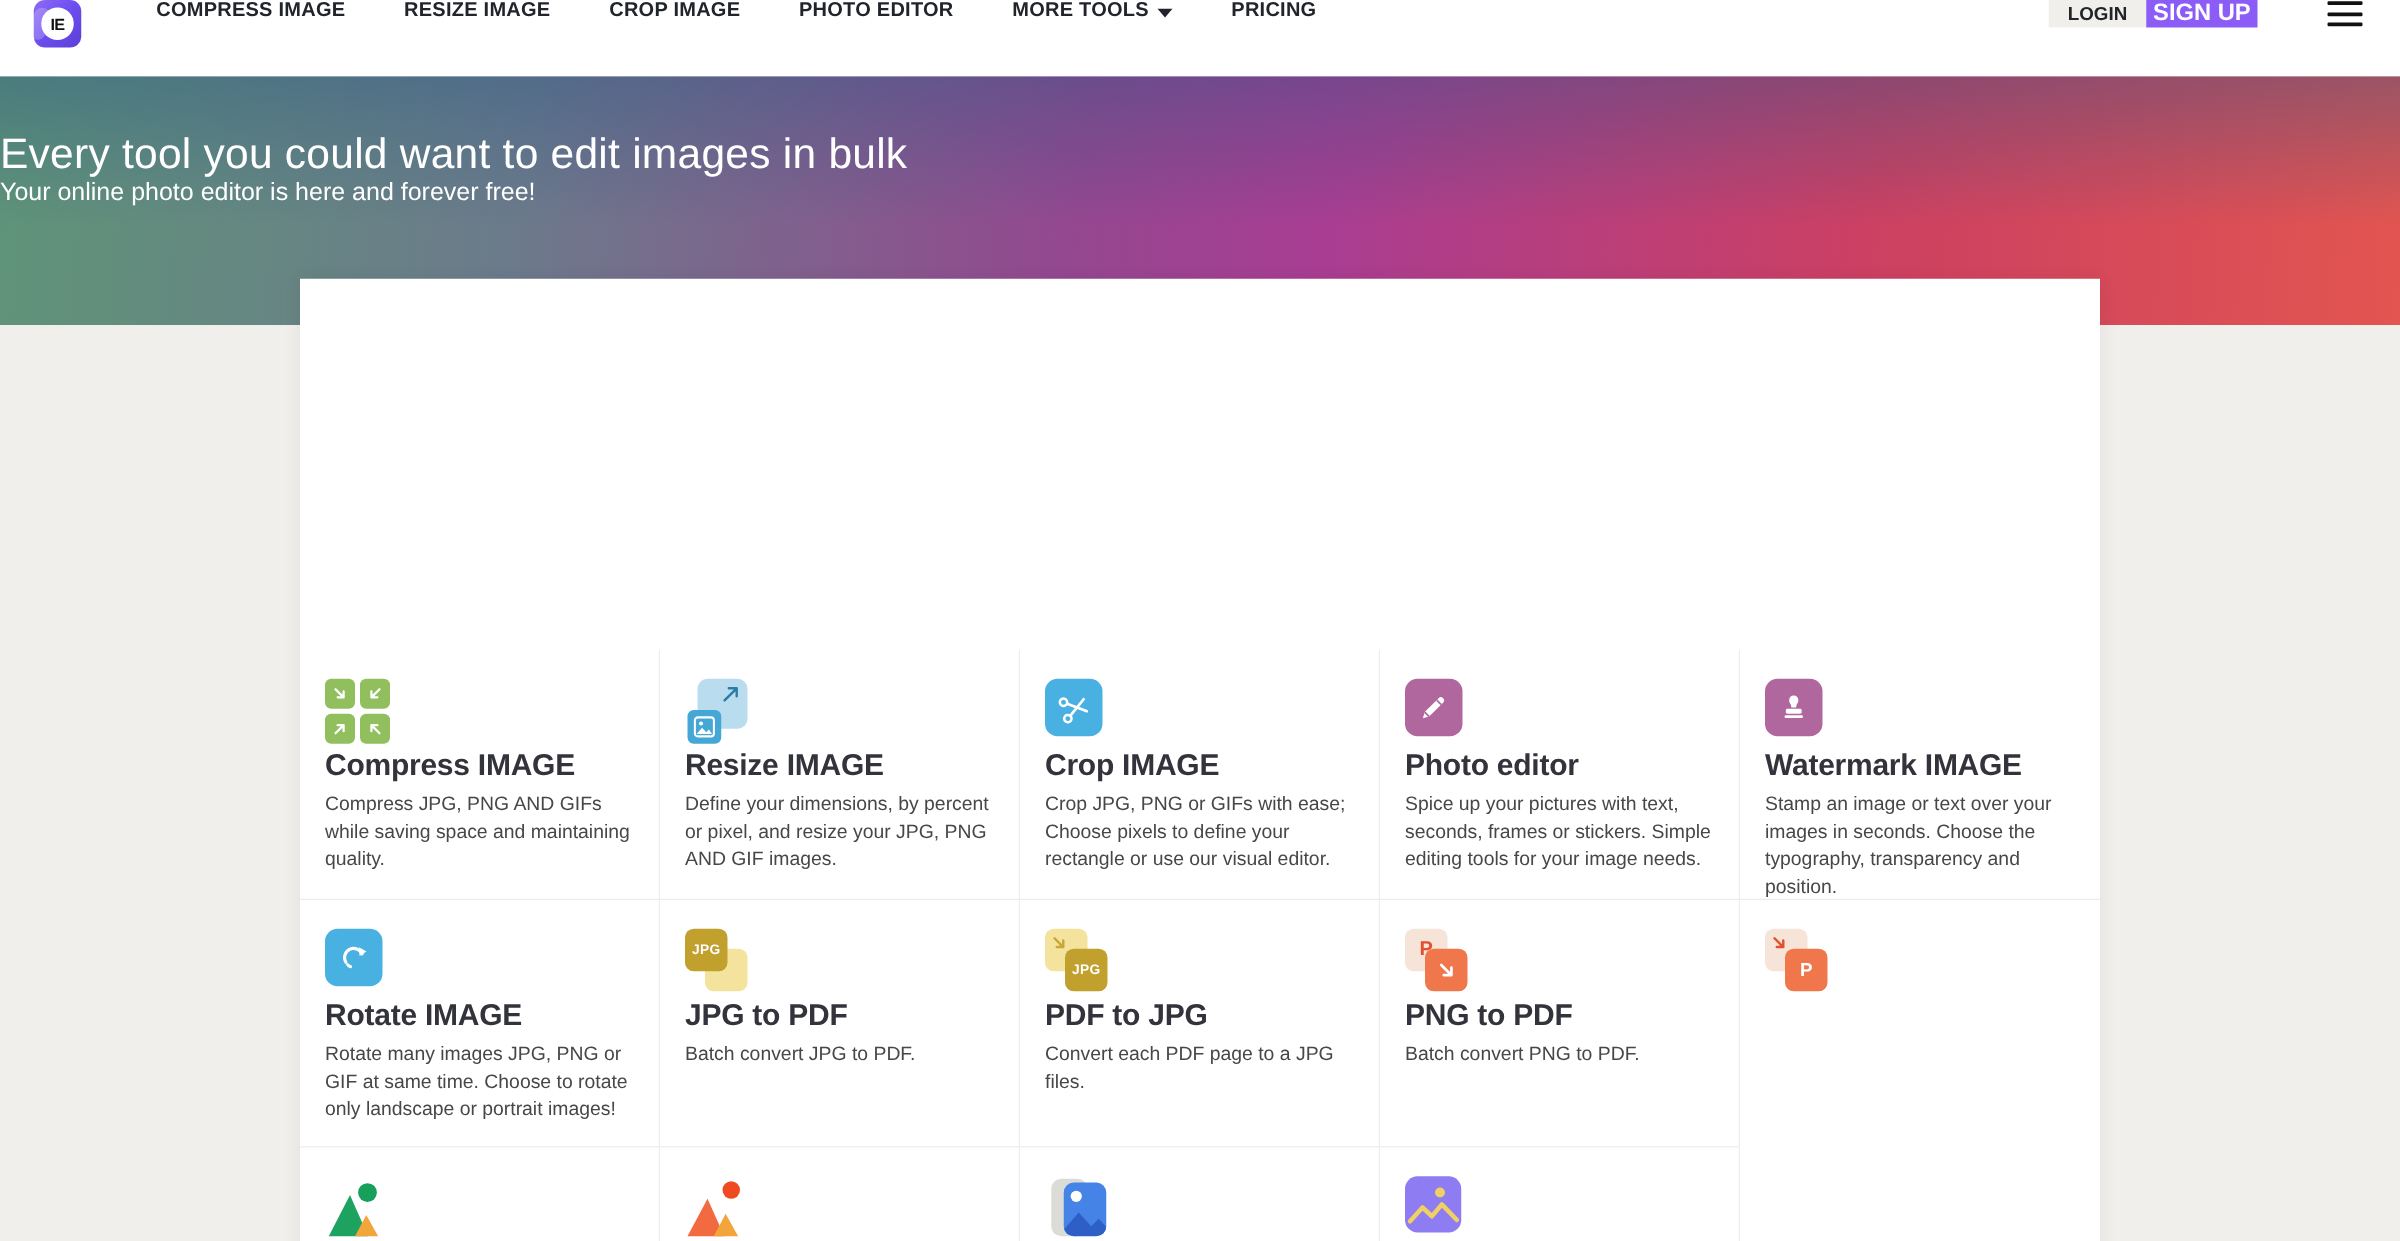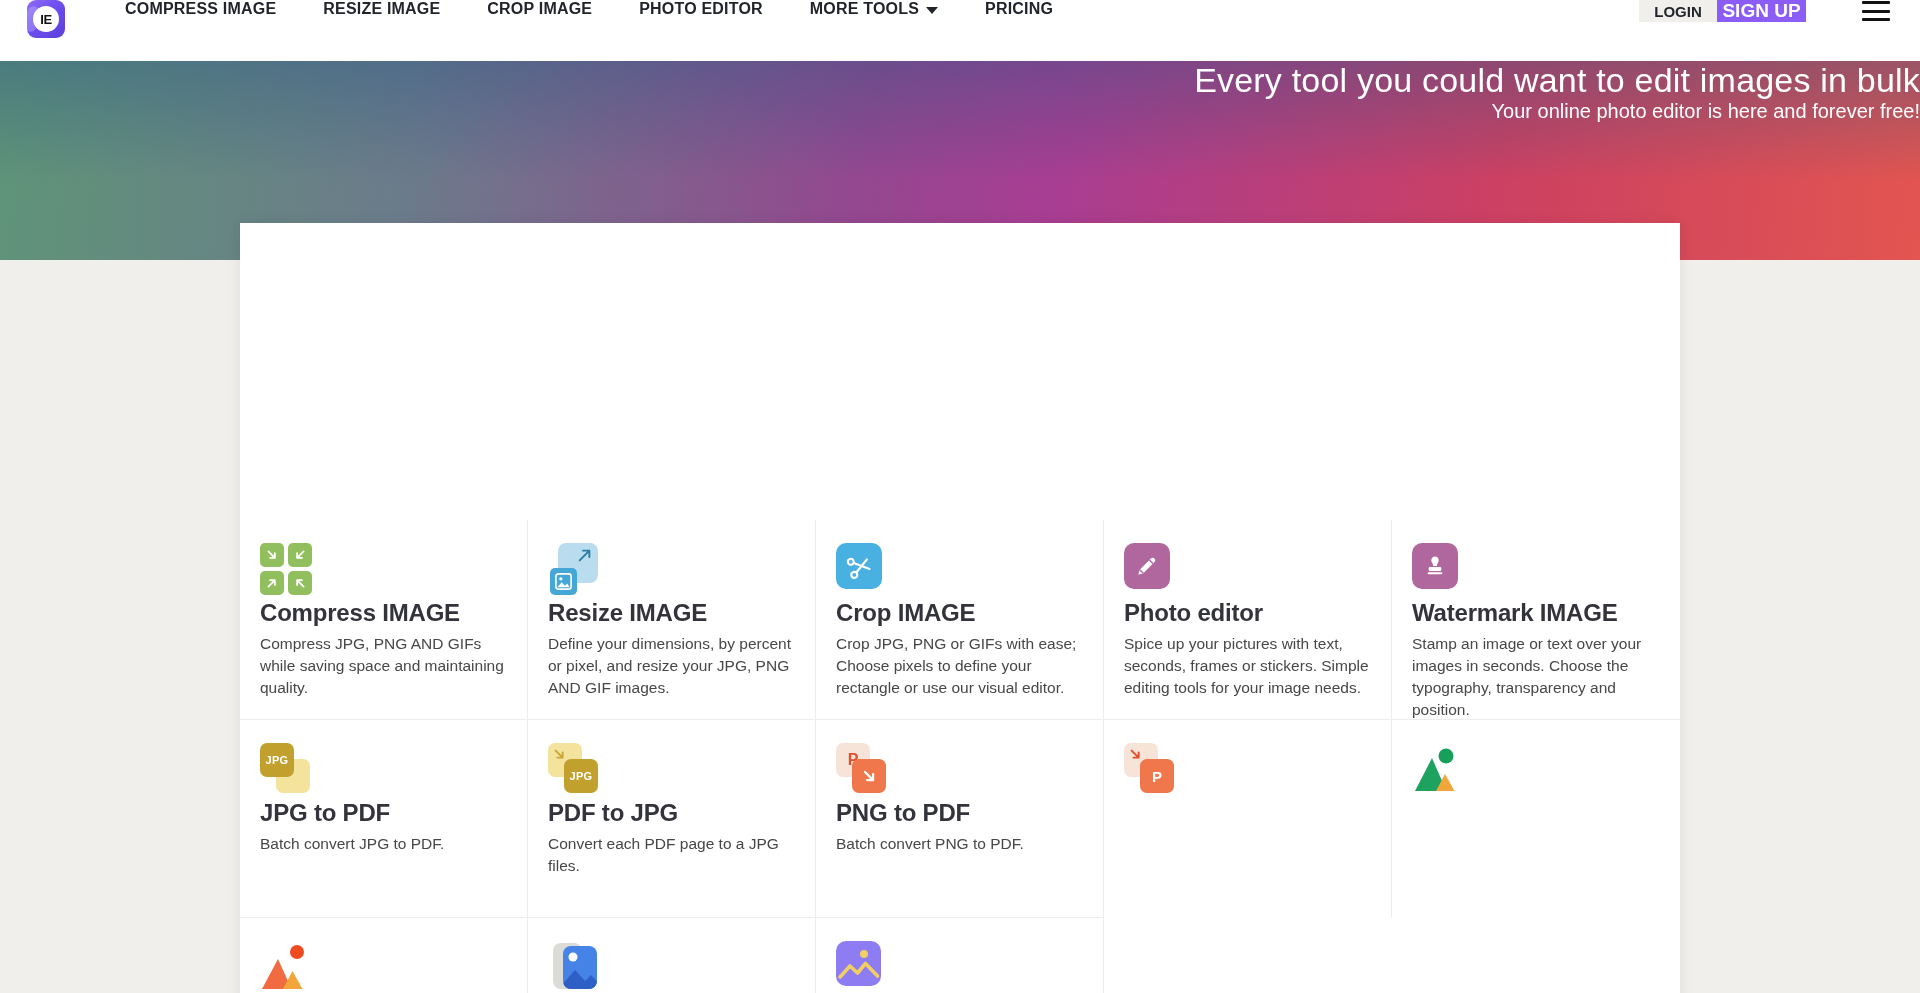--- a/index.html
+++ b/index.html
@@ -25,25 +25,25 @@
   .nav-right { margin-left:auto; display:flex; align-items:stretch; }
   .btn-login { width:78px; background:#f1efec; border:none; font-family:inherit;
                font-size:15px; font-weight:700; color:#21252b; cursor:pointer; }
   .btn-signup { width:89px; background:#8b5cf6; border:none; font-family:inherit;
                 font-size:19px; font-weight:700; color:#ffffff; cursor:pointer; }
   .hamburger { width:28px; height:20px; margin:auto 30px auto 56px; cursor:pointer;
                display:flex; flex-direction:column; justify-content:space-between; }
   .hamburger span { display:block; height:3px; background:#111; border-radius:1px; }
 
   
-  .hero { height:199px; text-align:right; position:relative;
+  .hero { height:199px; text-align:left; position:relative;
           background-image:
             linear-gradient(180deg, rgba(40,85,135,.38) 0%, rgba(40,85,135,0) 60%),
             linear-gradient(95deg, #5f9478 0%, #6c7a8b 22%, #94478f 45%, #a83d92 55%, #cc4062 78%, #e25550 100%);
-          }
+          padding-top:43px; }
   .hero-title { color:#ffffff; font-size:34px; font-weight:400; letter-spacing:.2px; }
   .hero-subtitle { color:#ffffff; font-size:20px; font-weight:400; }
 
   
   .card { width:1440px; margin:-37px auto 0; background:#ffffff; position:relative; z-index:2;
           box-shadow:0 1px 14px rgba(0,0,0,.07); height:880px; }
   .card-blank { height:297px; }
   .tools-grid { display:grid; grid-template-columns:repeat(5, 1fr); grid-template-rows:200px 198px 185px; }
   .cell { border-right:1px solid #ededed; border-bottom:1px solid #ededed;
           padding:23px 20px 0 20px; cursor:pointer; }
@@ -226,20 +226,33 @@
               <rect x="6.2" y="12.9" width="11.6" height="3.7" rx="1.1"></rect>
               <rect x="5.2" y="17.8" width="13.6" height="1.9" rx="0.95"></rect>
             </svg>
           </div>
       </div>
       <h3 class="tool-title">Watermark IMAGE</h3>
       <p class="tool-desc">Stamp an image or text over your images in seconds. Choose the typography, transparency and position.</p>
     </div>
 
 
+    <div class="cell">
+      <div class="tool-icon">
+        <div class="sq sq-blue">
+            <svg width="27" height="27" viewBox="0 0 24 24">
+              <path d="M6 15A6.5 6.5 0 1 1 17.5 9" stroke="#fff" stroke-width="2.2" fill="none" stroke-linecap="round"></path>
+              <path d="M15.3 4.2l5.3 3-4.9 3.2z" fill="#fff"></path>
+              <path d="M7.3 16.8A6.5 6.5 0 0 0 10.6 18.5" stroke="#fff" stroke-width="2.2" stroke-dasharray="2.4 2.6" fill="none" stroke-linecap="round"></path>
+            </svg>
+          </div>
+      </div>
+      <h3 class="tool-title">Rotate IMAGE</h3>
+      <p class="tool-desc">Rotate many images JPG, PNG or GIF at same time. Choose to rotate only landscape or portrait images!</p>
+    </div>
 
     <div class="cell">
       <div class="tool-icon">
         <div class="stack-box bg-lightgold pos-br">
           <svg class="corner-arrow" width="13" height="13" viewBox="0 0 10 10">
               <path d="M2 2L7.4 7.4M7.4 3.4V7.4H3.4" fill="none" stroke="#c9a637" stroke-width="1.5" stroke-linecap="round" stroke-linejoin="round"></path>
             </svg>
         </div>
         <div class="stack-box bg-gold pos-tl front">
             <span class="badge">JPG</span>

